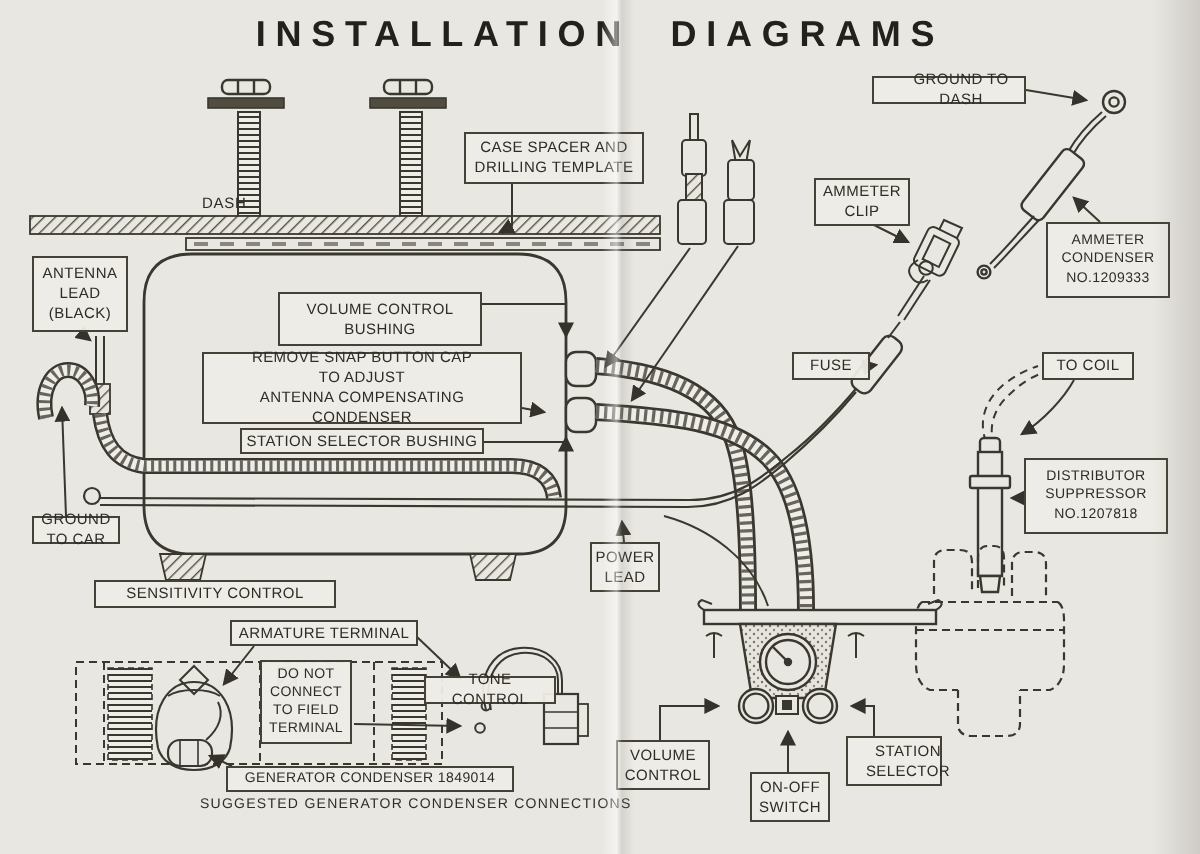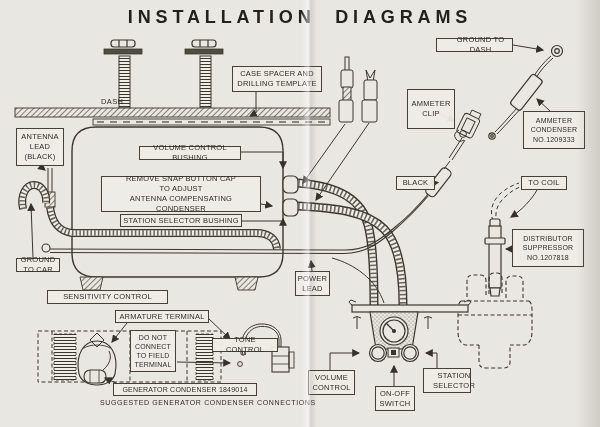--- a/index.html
+++ b/index.html
@@ -256,34 +256,34 @@
     </g>
   </svg>
 
   <div class="title">INSTALLATION  DIAGRAMS</div>
 
   <div class="txt" style="left:57px;top:97px;font-size:7.5px;">DASH</div>
 
   <div class="lbl" style="left:436px;top:38px;width:77px;height:14px;padding-left:14px;">GROUND  TO DASH</div>
   <div class="lbl" style="left:232px;top:66px;width:90px;height:26px;">CASE SPACER AND
 DRILLING TEMPLATE</div>
-  <div class="lbl" style="left:407px;top:89px;width:48px;height:40px;">AMMETER
+  <div class="lbl" style="left:407px;top:89px;width:48px;height:24px;">AMMETER
 CLIP</div>
   <div class="lbl s7" style="left:523px;top:111px;width:62px;height:38px;">AMMETER
 CONDENSER
 NO.1209333</div>
   <div class="lbl" style="left:16px;top:128px;width:48px;height:38px;">ANTENNA
 LEAD
 (BLACK)</div>
-  <div class="lbl" style="left:139px;top:146px;width:102px;height:14px;">VOLUME CONTROL BUSHING</div>
+  <div class="lbl" style="left:139px;top:146px;width:102px;height:27px;">VOLUME CONTROL BUSHING</div>
   <div class="lbl" style="left:120px;top:214px;width:122px;height:13px;">STATION SELECTOR BUSHING</div>
   <div class="lbl" style="left:101px;top:176px;width:160px;height:36px;">REMOVE SNAP BUTTON CAP
 TO ADJUST
 ANTENNA COMPENSATING CONDENSER</div>
-  <div class="lbl" style="left:396px;top:176px;width:39px;height:14px;">BLACK</div>
+  <div class="lbl" style="left:396px;top:176px;width:39px;height:14px;">FUSE</div>
   <div class="lbl" style="left:521px;top:176px;width:46px;height:14px;">TO COIL</div>
   <div class="lbl s7" style="left:512px;top:229px;width:72px;height:38px;">DISTRIBUTOR
 SUPPRESSOR
 NO.1207818</div>
   <div class="lbl" style="left:16px;top:258px;width:44px;height:14px;">GROUND
 TO CAR</div>
   <div class="lbl" style="left:47px;top:290px;width:121px;height:14px;">SENSITIVITY CONTROL</div>
   <div class="lbl" style="left:212px;top:290px;width:66px;height:14px;margin-top:48px;">TONE CONTROL</div>
   <div class="lbl" style="left:295px;top:271px;width:35px;height:25px;">POWER
 LEAD</div>

